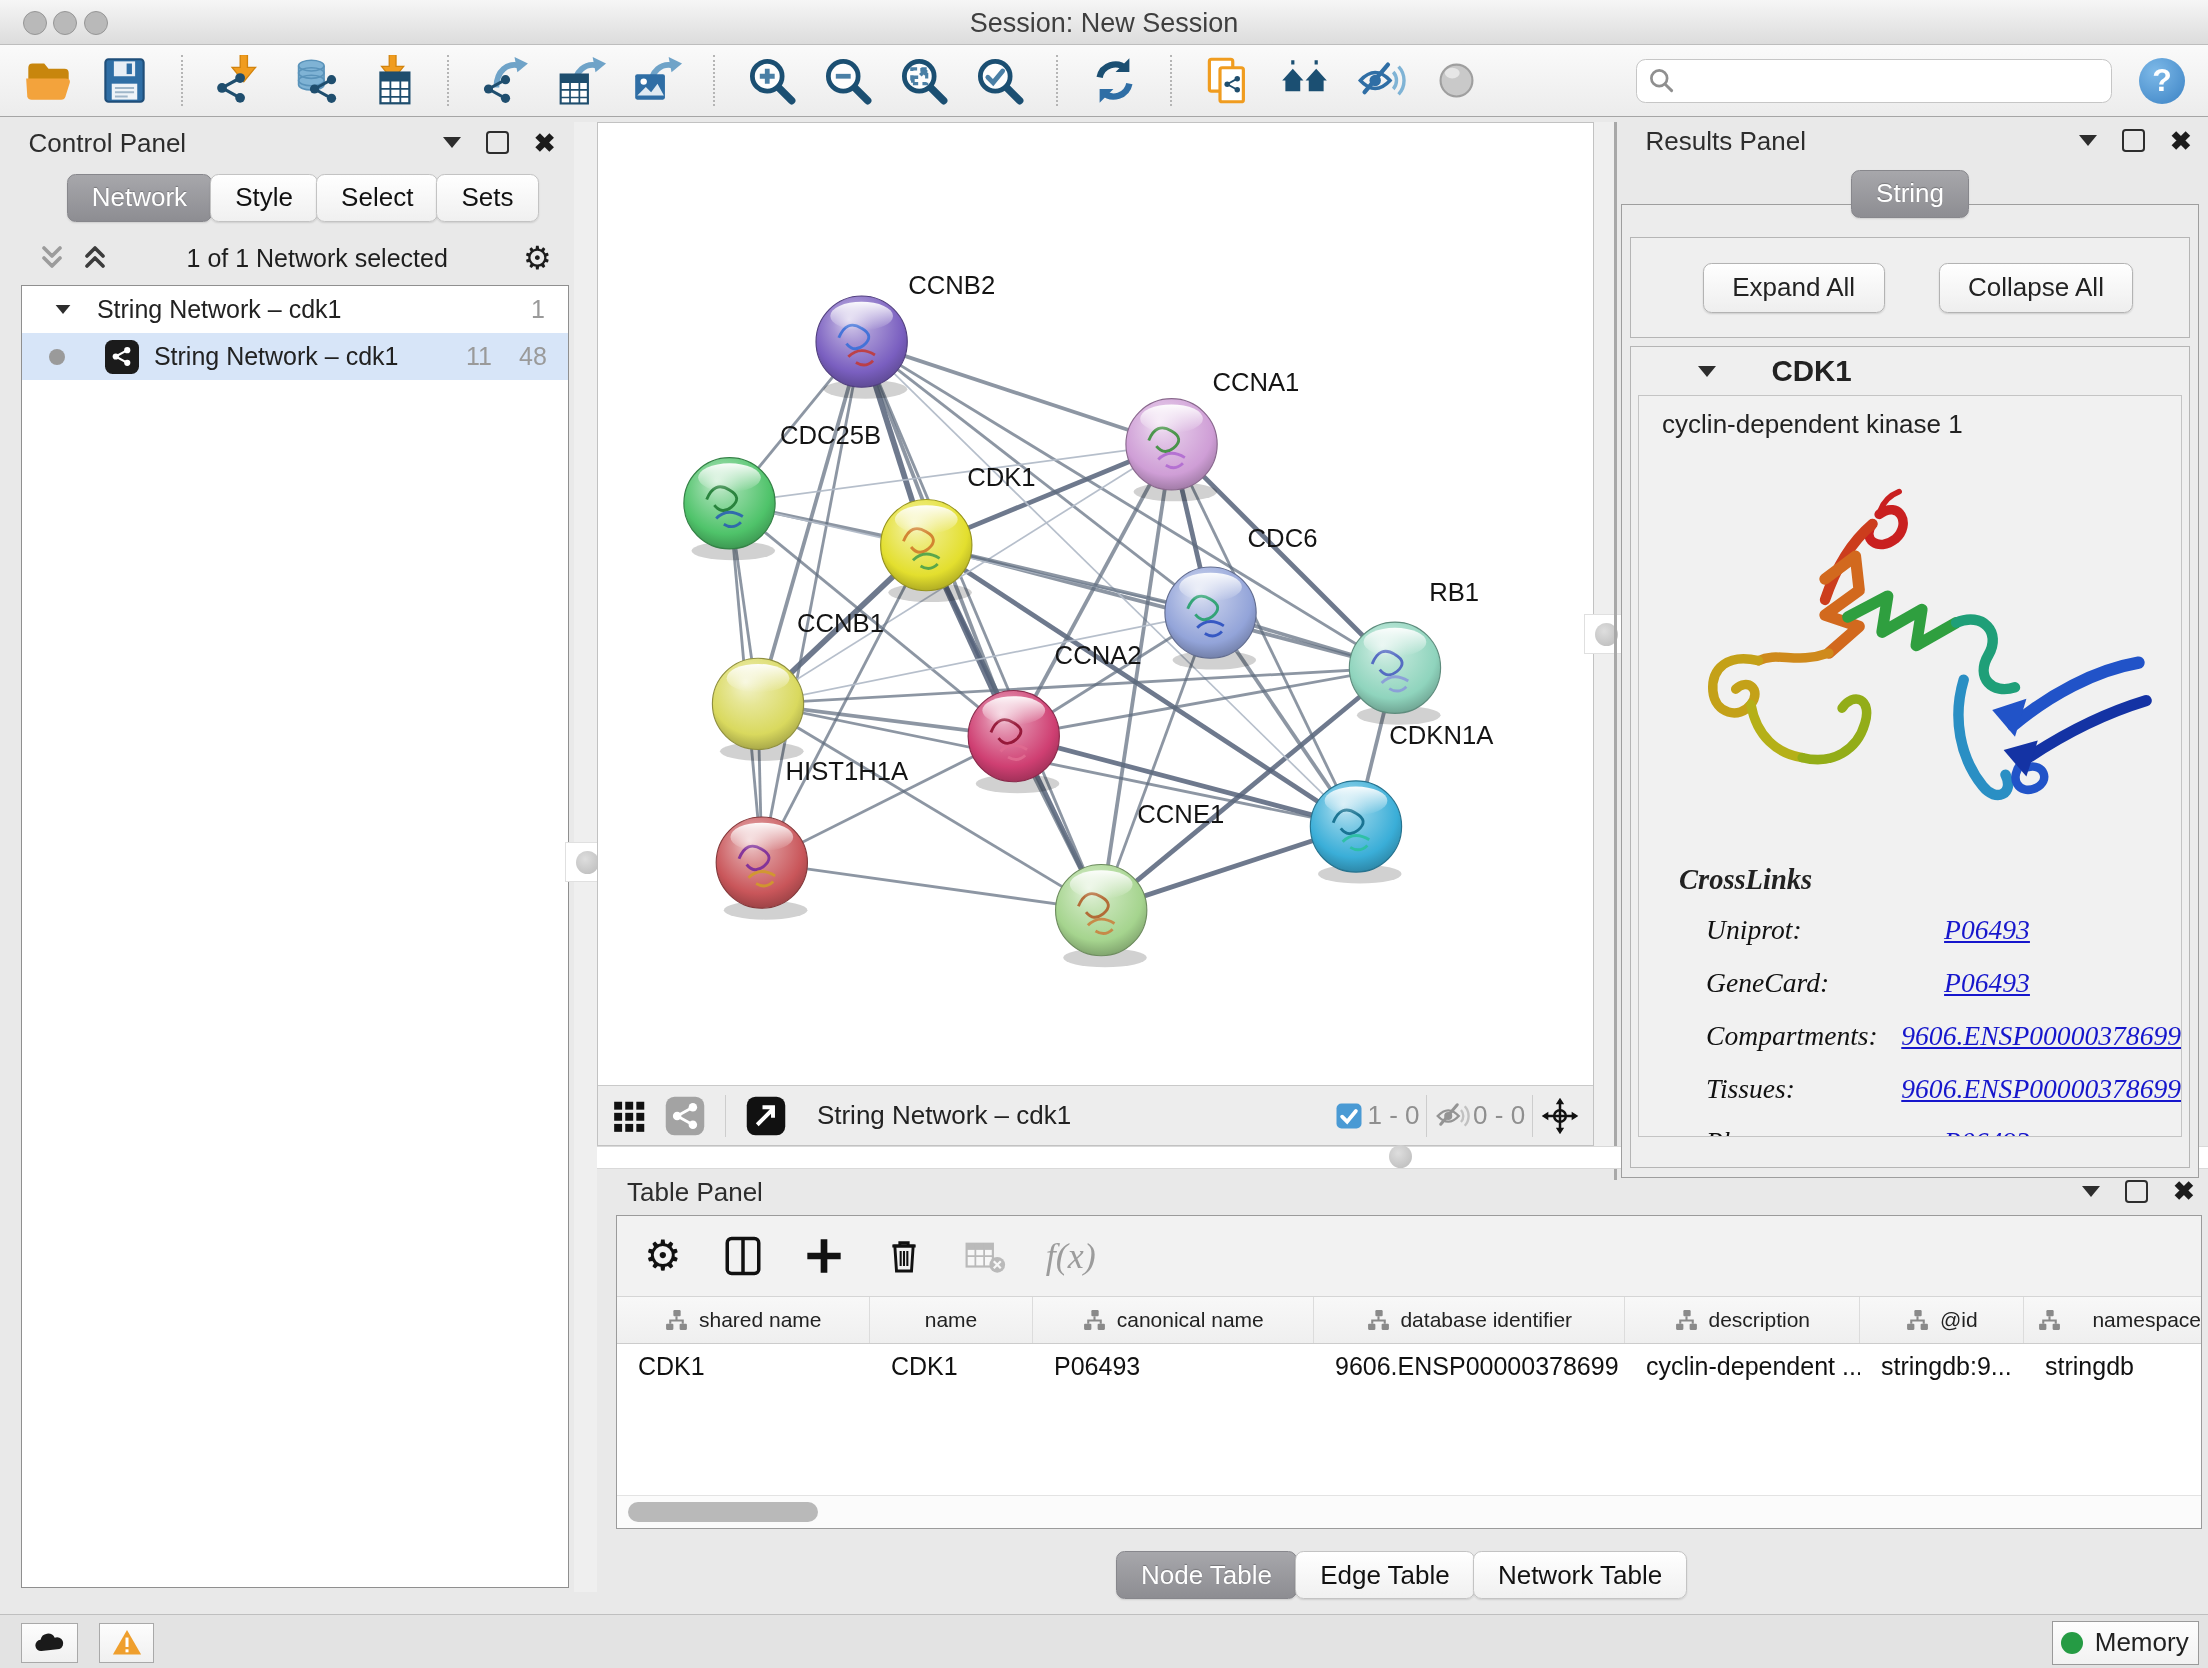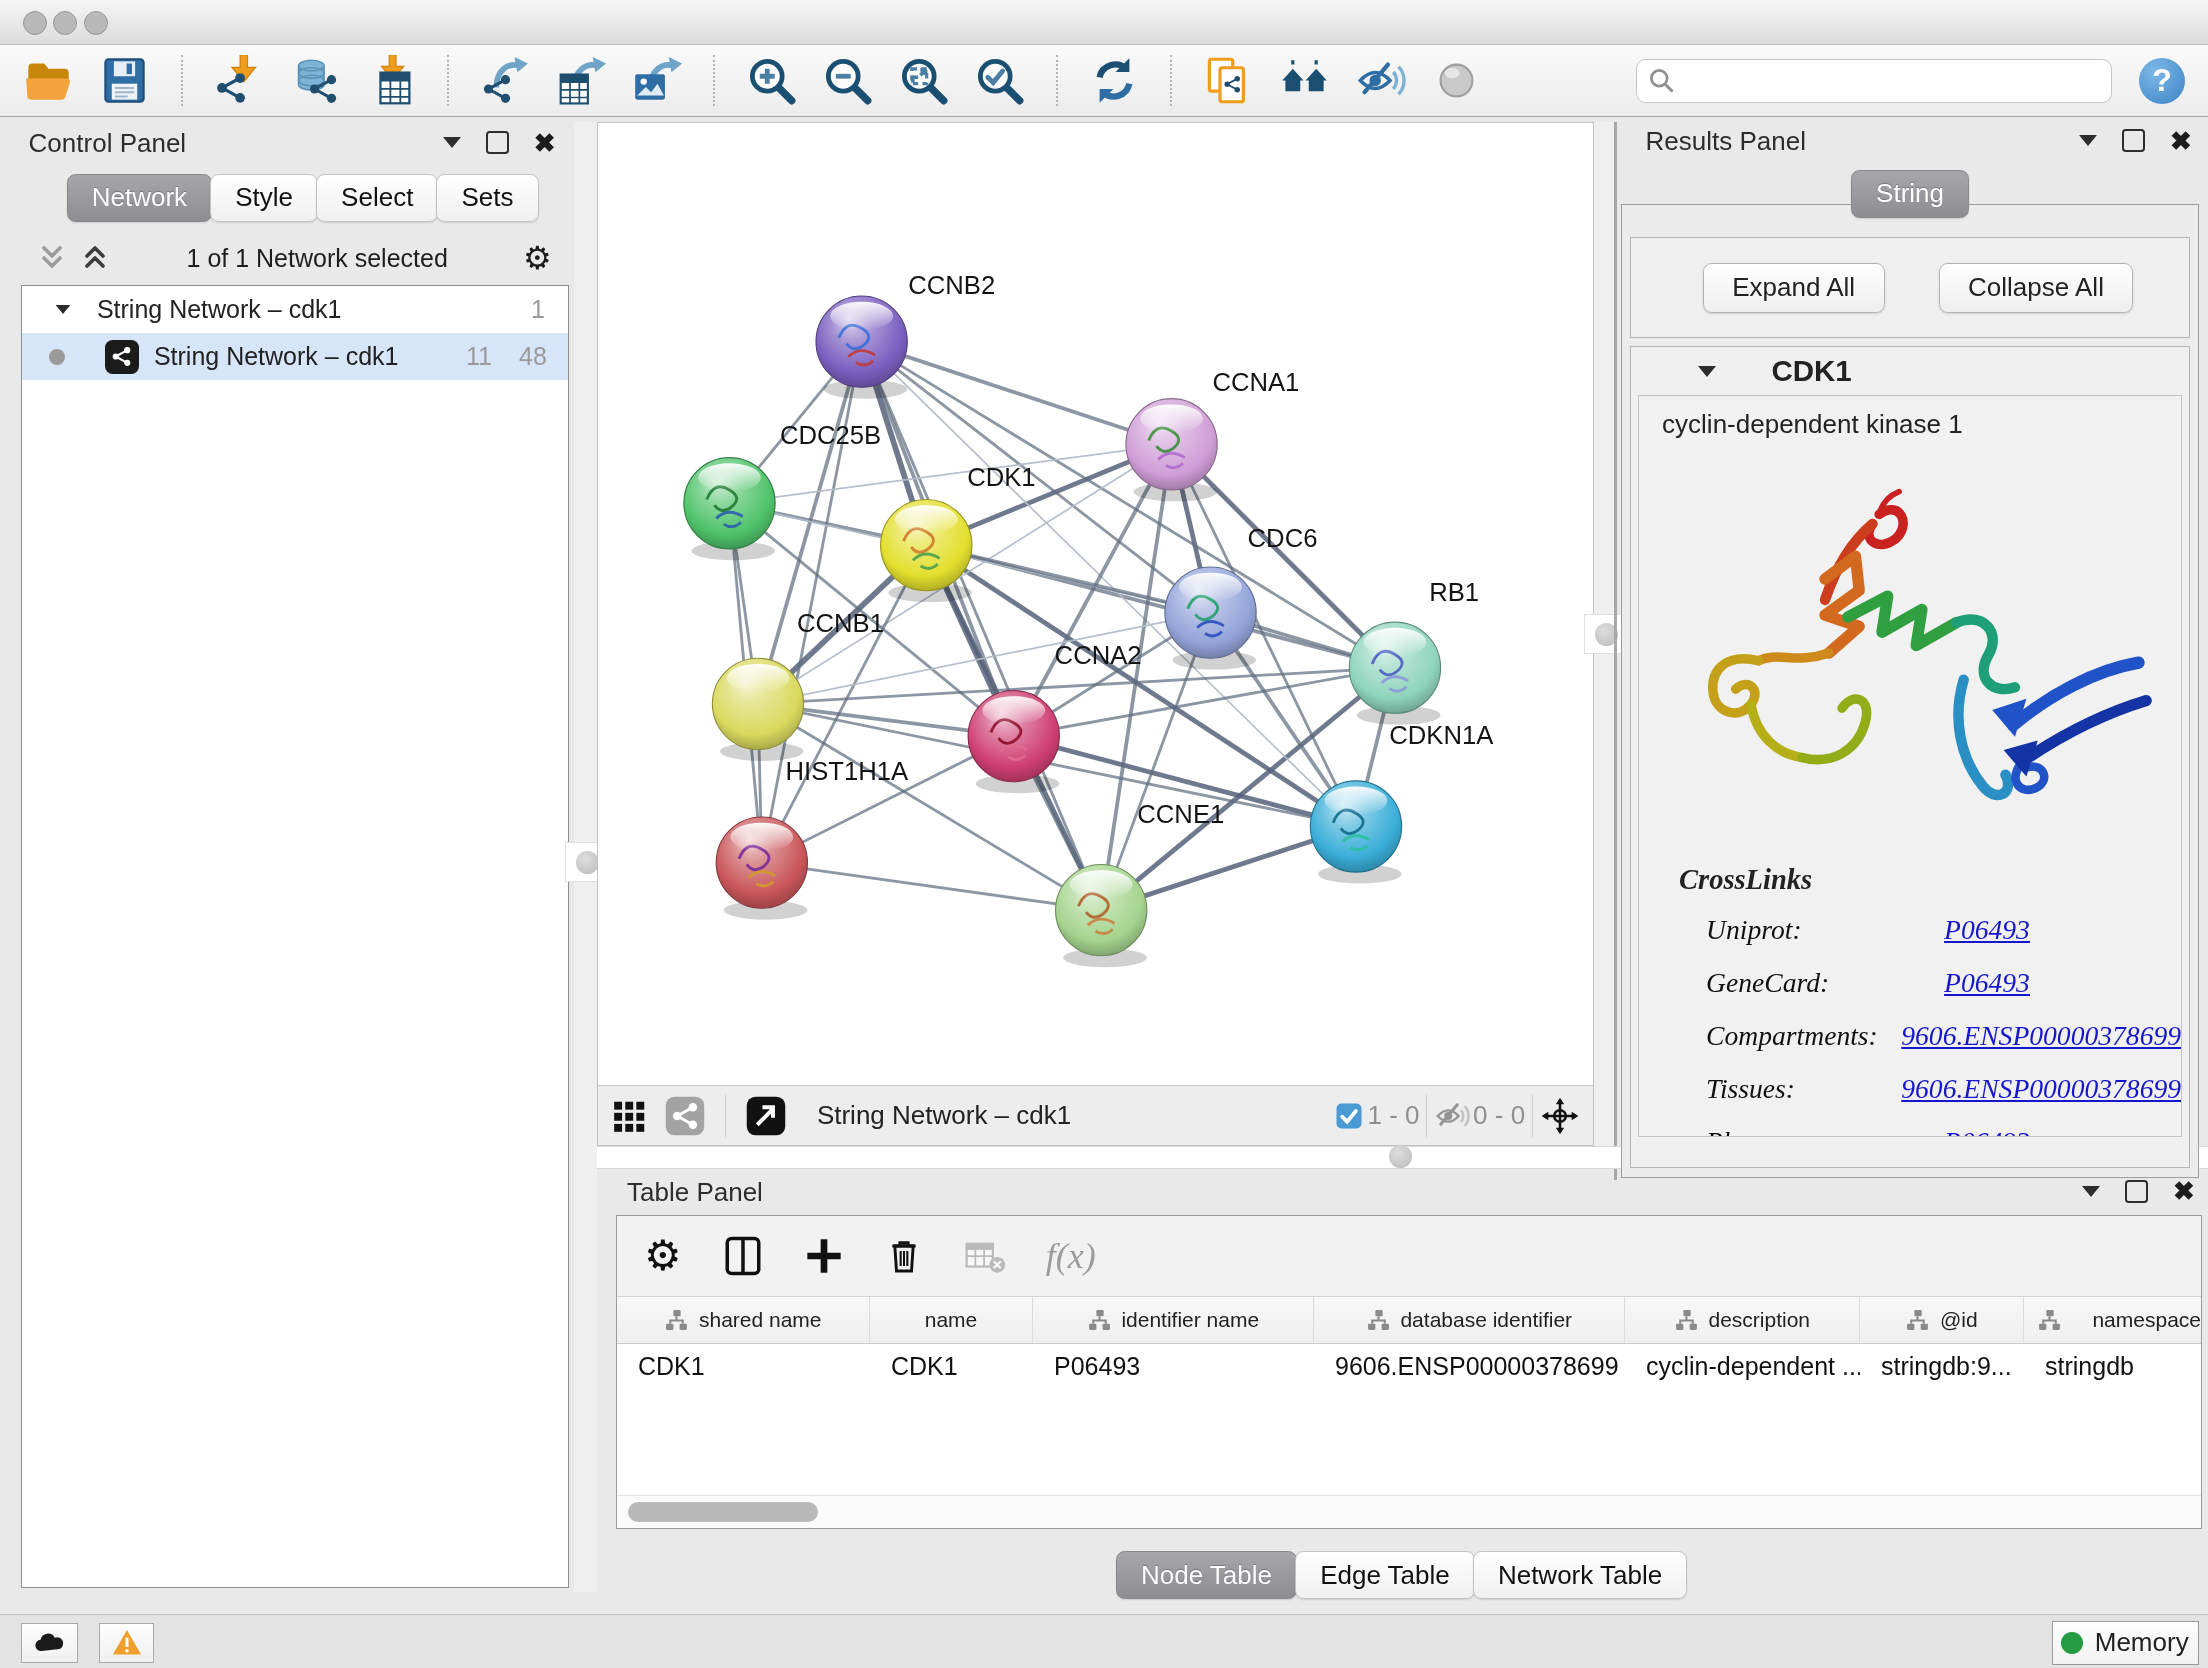--- a/index.html
+++ b/index.html
@@ -145,20 +145,21 @@
         <path d="M24 9 v30 M9 24 h30" stroke="#111" stroke-width="3"></path>
         <path d="M24 2 l5 8 h-10z M24 46 l5 -8 h-10z M2 24 l8 -5 v10z M46 24 l-8 -5 v10z" fill="#111"></path>
       </symbol>
     </defs>
   </svg>
 
   <div class="titlebar">
     <div class="tlight" style="left:23px"></div>
     <div class="tlight" style="left:53px"></div>
     <div class="tlight" style="left:84px"></div>
+    <div class="wintitle">Session: New Session</div>
   </div>
 
   <div class="toolbar">
     <svg class="tico" viewBox="0 0 48 48">
       <path d="M5 12 q0 -4 4 -4 h11 l4 5 h15 q4 0 4 4 v6 H5z" fill="#c8860d"></path>
       <path d="M3 22 h37 q5 0 4 4 l-4 13 q-1 3 -4 3 H8 q-3 0 -4 -3z" fill="#f3a33c"></path>
     </svg>
     <svg class="tico" viewBox="0 0 48 48">
       <rect x="6" y="4" width="36" height="40" rx="3" fill="#2f6ea5" stroke="#1f4e79" stroke-width="2"></rect>
       <rect x="14" y="6" width="20" height="14" fill="#e8eef5"></rect>
@@ -690,21 +691,21 @@
             </svg>
           <span>shared name</span>
         </div>
         <div class="thcell">
           <span>name</span>
         </div>
         <div class="thcell">
           <svg class="treeglyph" width="25" height="25" viewBox="0 0 24 24">
               <use href="#sym-treeglyph"></use>
             </svg>
-          <span>identifier name</span>
+          <span>canonical name</span>
         </div>
         <div class="thcell">
           <svg class="treeglyph" width="25" height="25" viewBox="0 0 24 24">
               <use href="#sym-treeglyph"></use>
             </svg>
           <span>database identifier</span>
         </div>
         <div class="thcell">
           <svg class="treeglyph" width="25" height="25" viewBox="0 0 24 24">
               <use href="#sym-treeglyph"></use>

